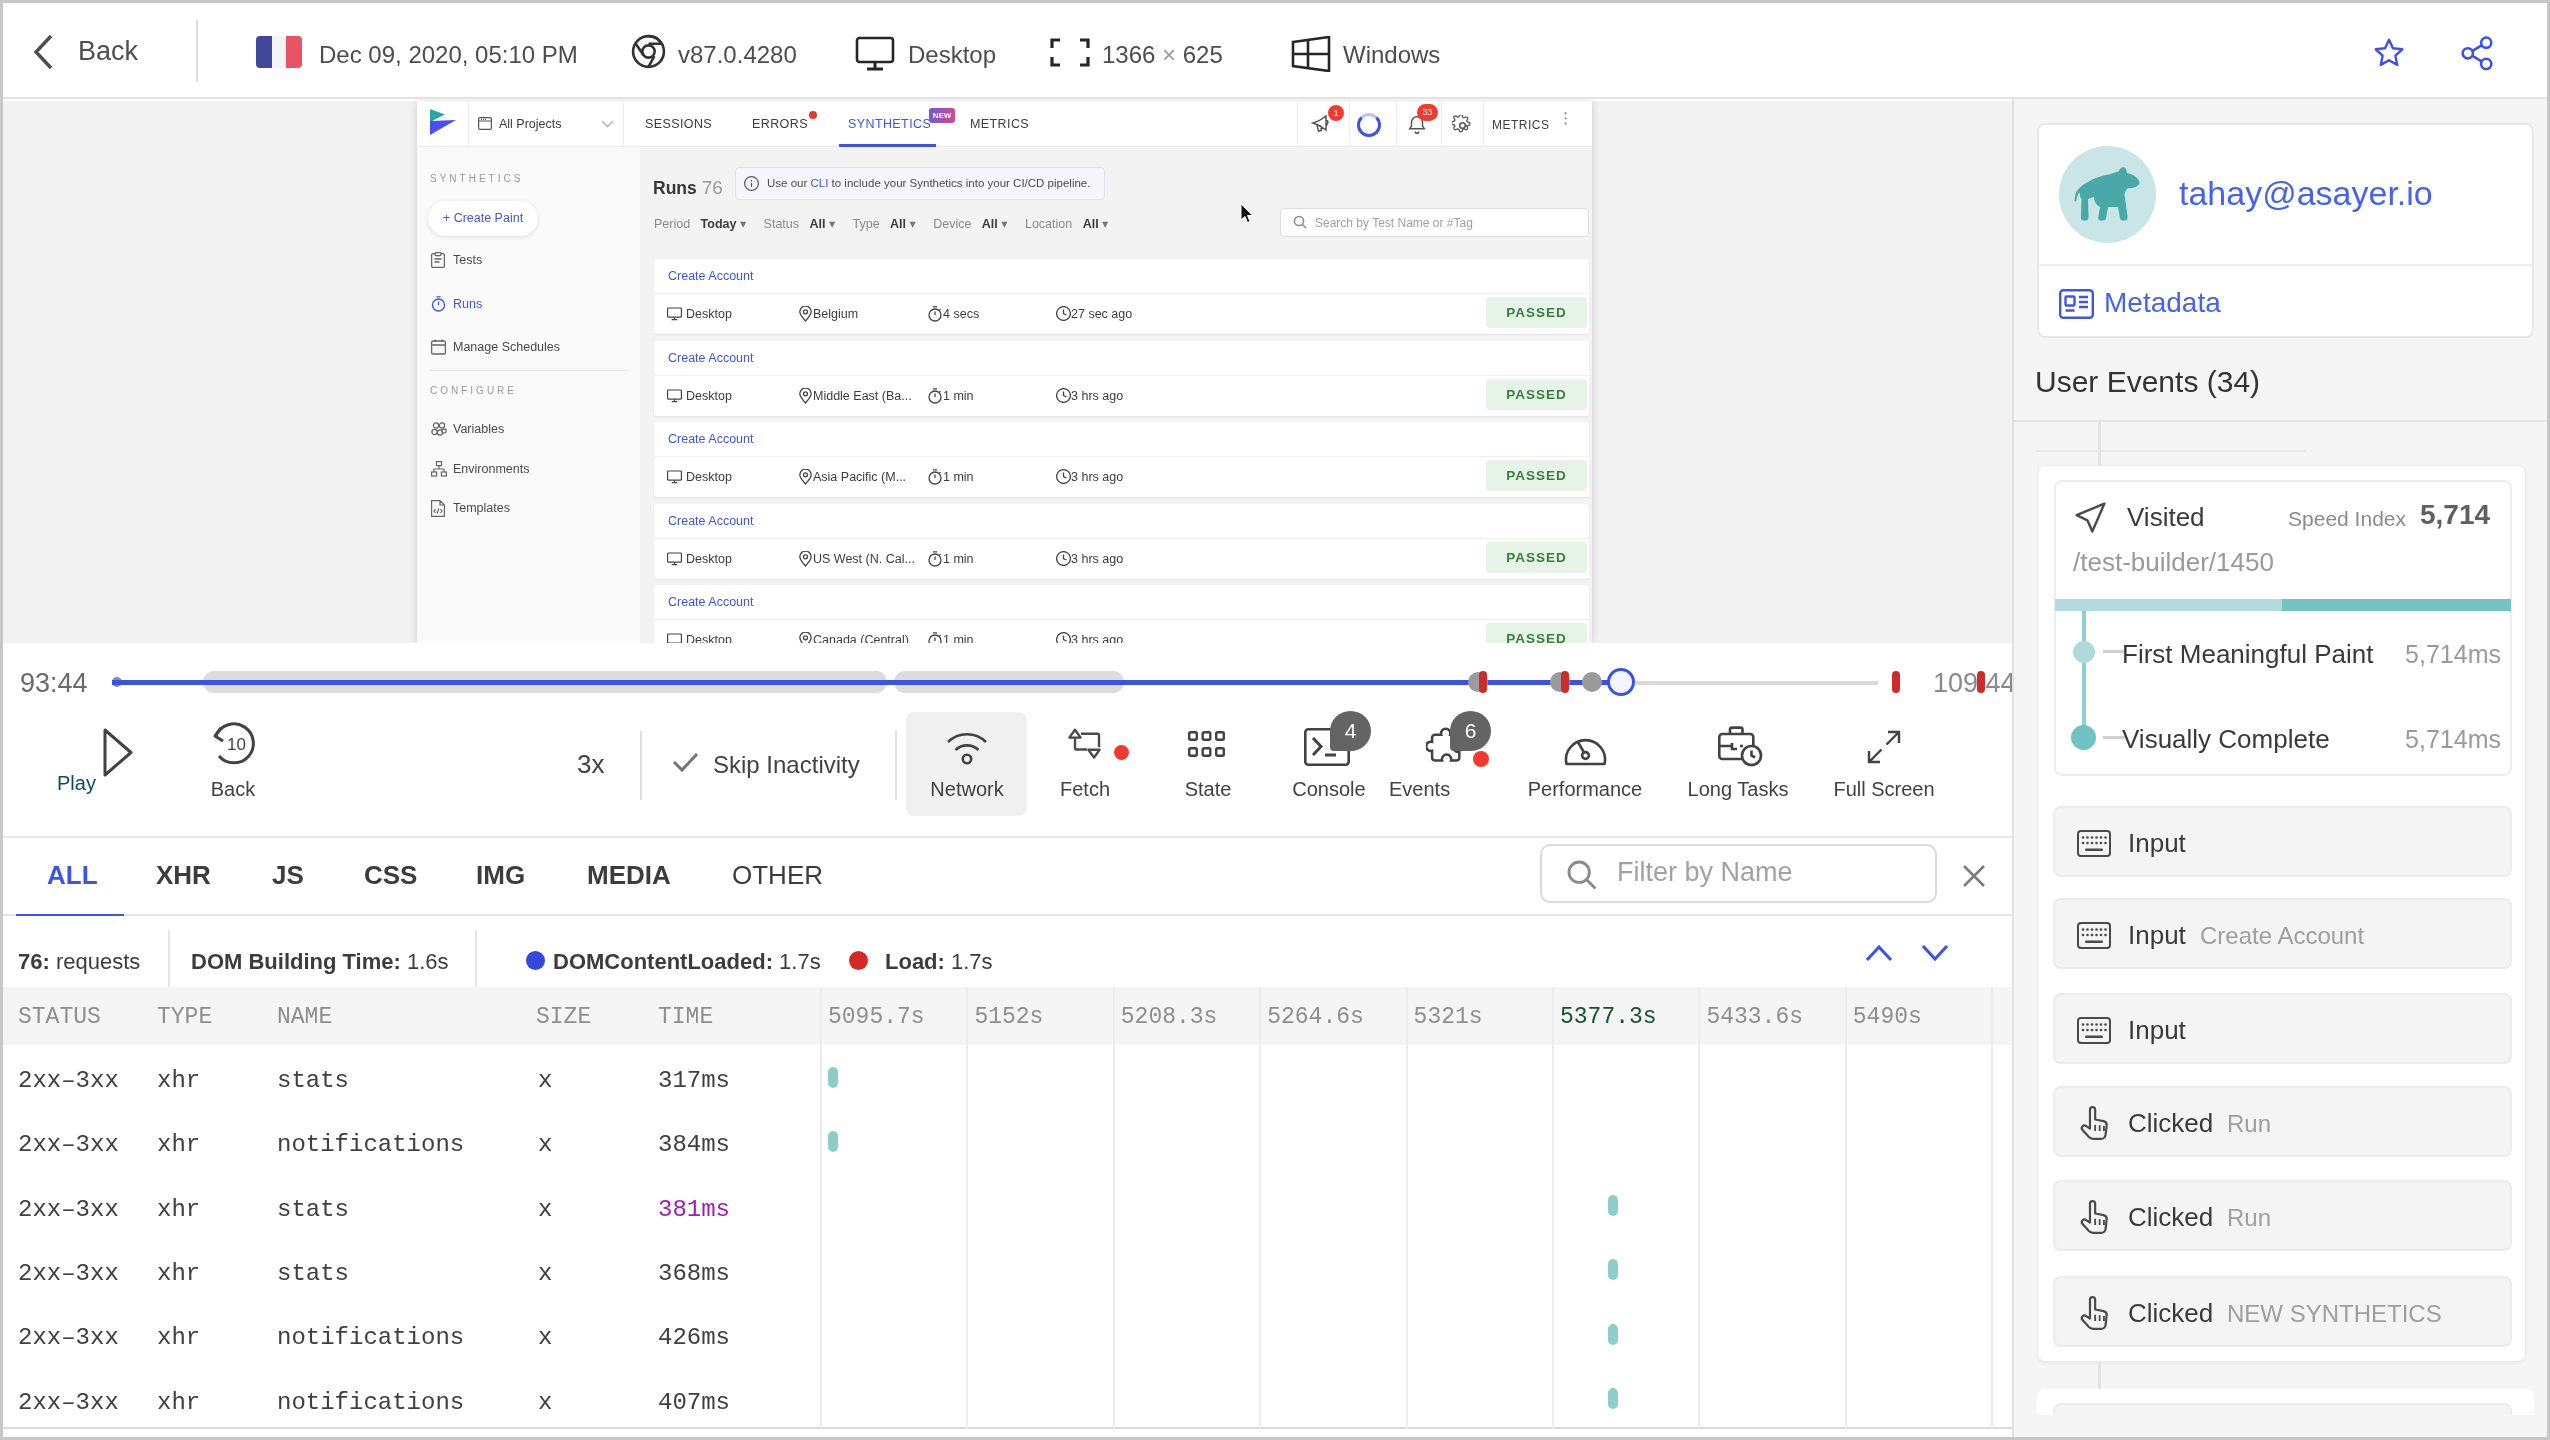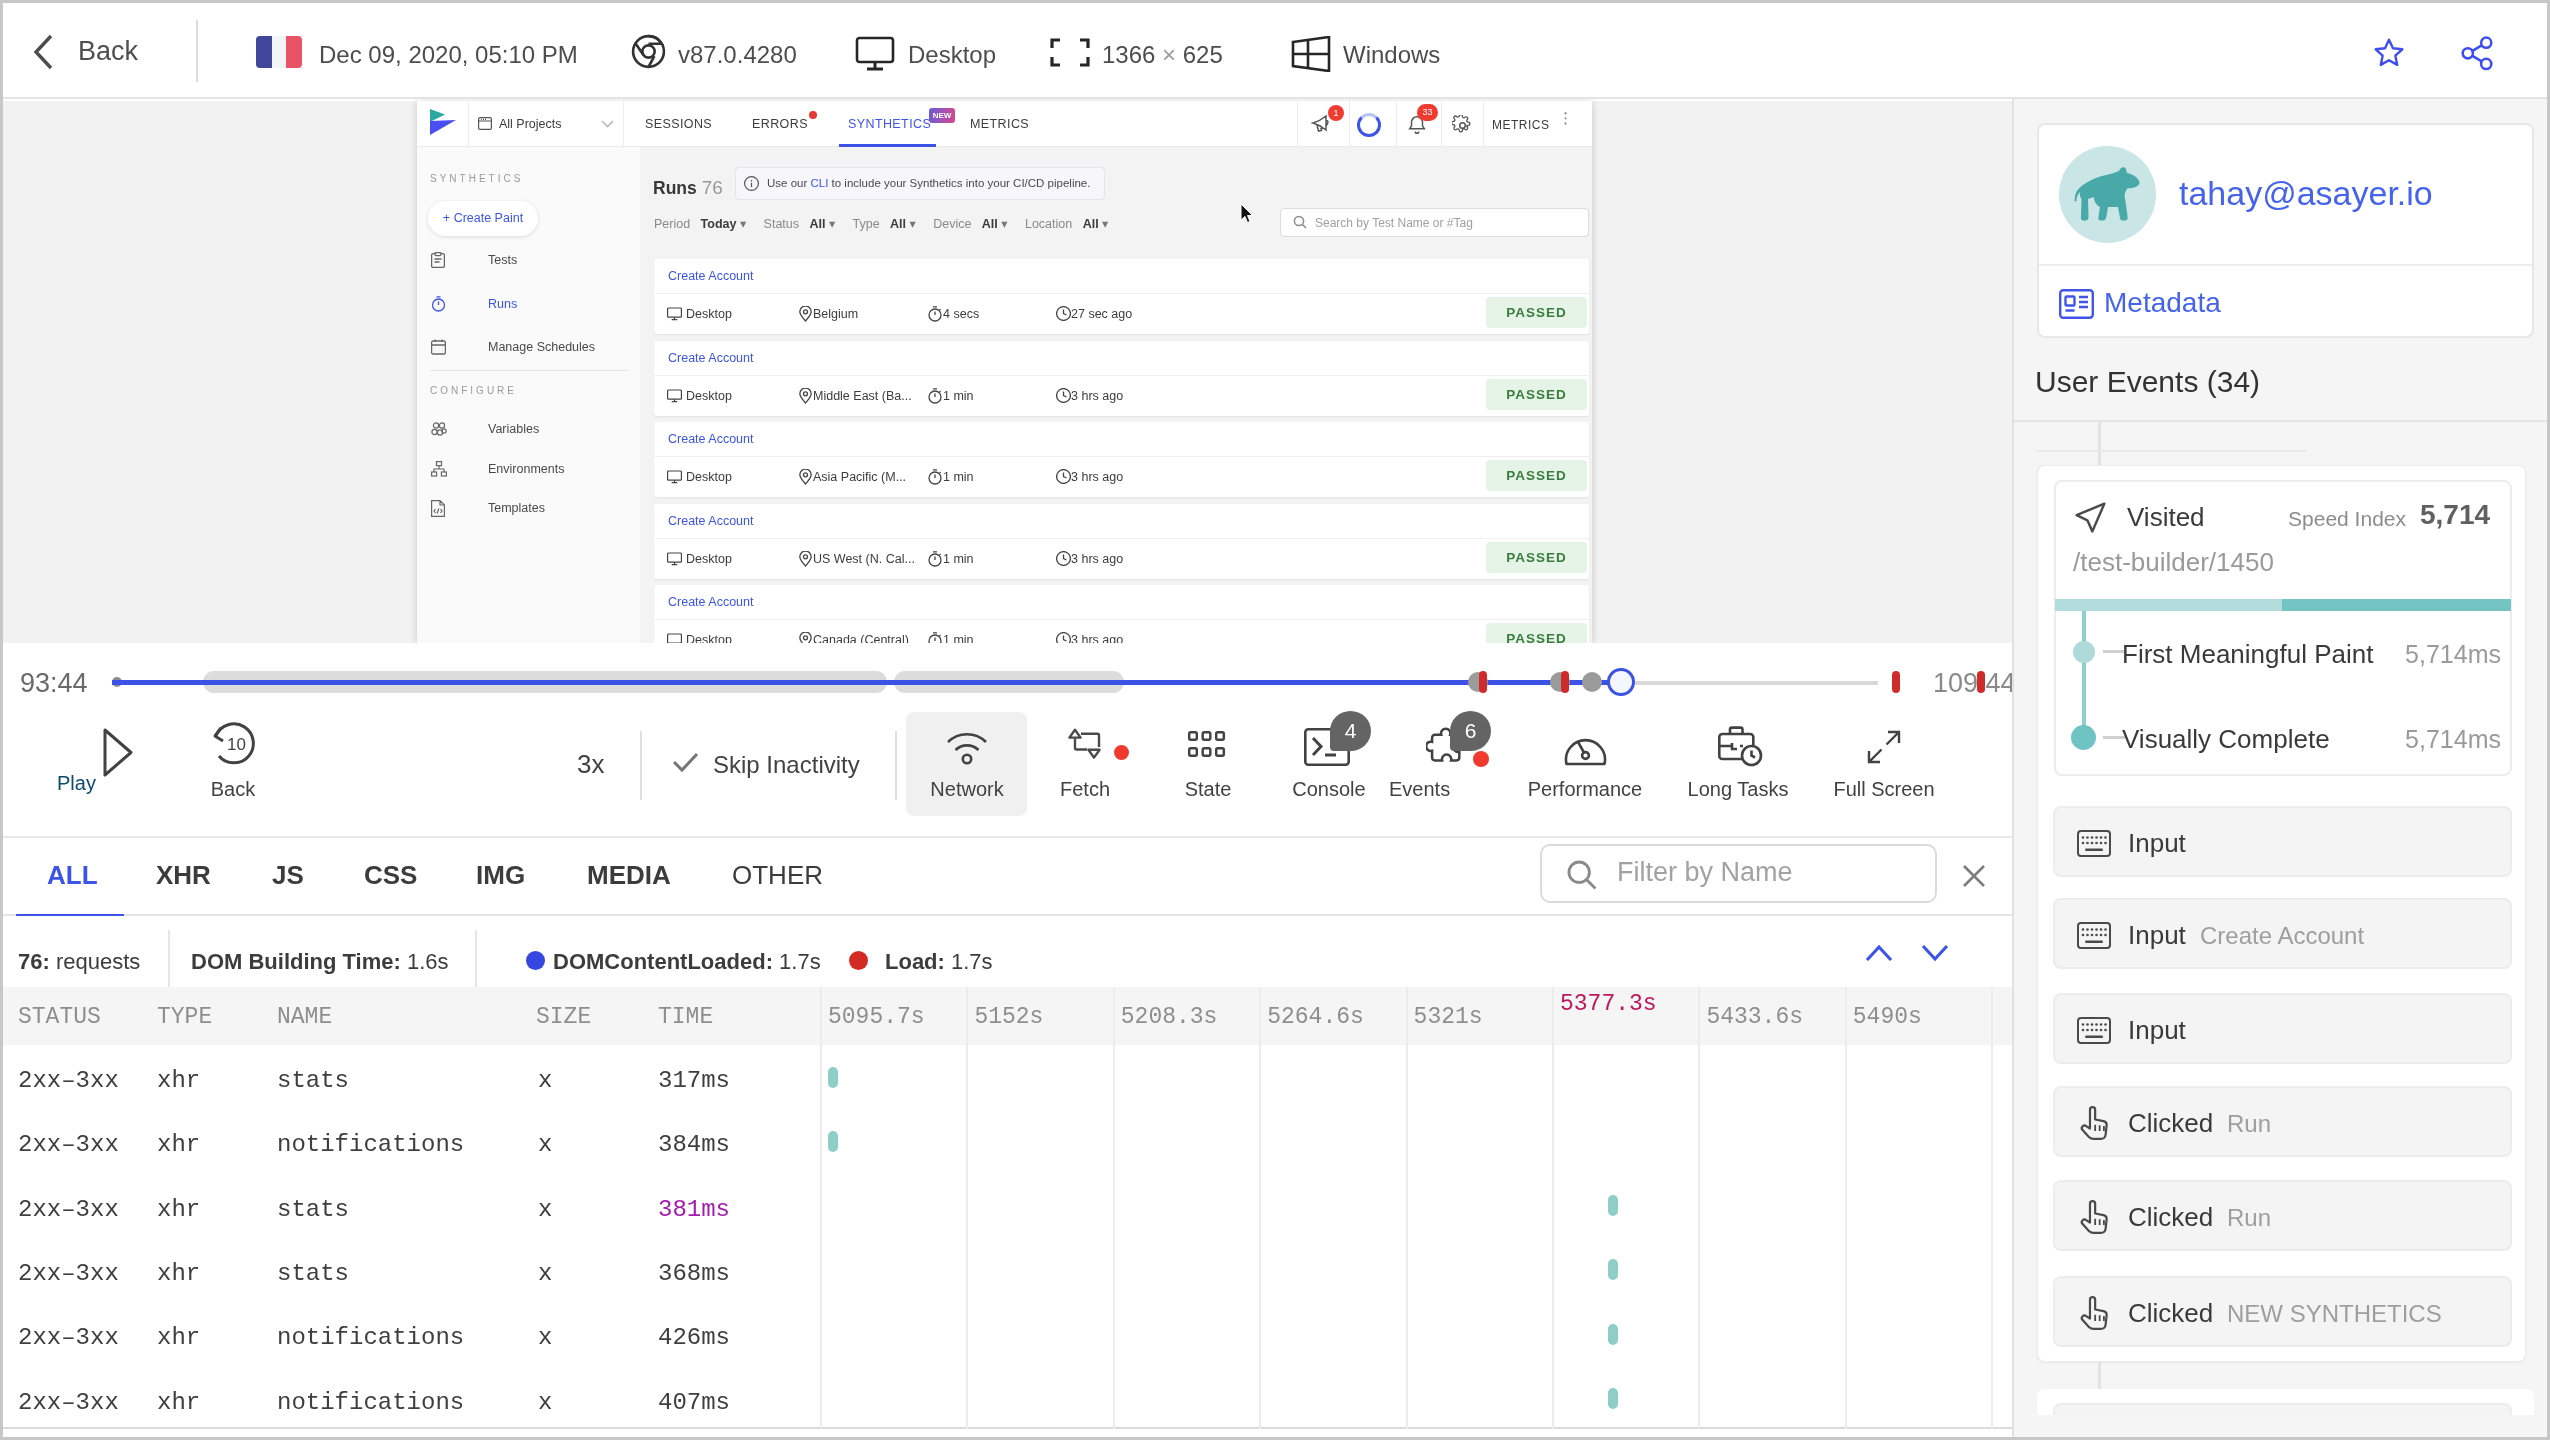--- a/index.html
+++ b/index.html
@@ -17,21 +17,21 @@
   #player { left:3px; top:643px; width:2372px; height:195px; background:#fff; border-bottom:2px solid #e8e8e8; }
   #tabsrow { left:3px; top:838px; width:2009px; height:78px; background:#fff; border-bottom:2px solid #e4e4e4; }
   #summary { left:3px; top:916px; width:2009px; height:71px; background:#fff; }
   #nettable { left:3px; top:987px; width:2009px; height:450px; background:#fff; font-family:"Liberation Mono", monospace; }
   
   #miniapp .nav { position:absolute; left:0; top:0; width:1175px; height:46px; background:#fff; border-bottom:1px solid #eaeaea; }
   #miniapp .navtxt { position:absolute; font-size:12.5px; font-weight:normal; color:#3c3c3c; letter-spacing:.4px; top:16px; }
   #miniapp .vdiv { position:absolute; top:0; width:1px; height:45px; background:#ececec; }
   #miniapp .side { position:absolute; left:0; top:46px; width:223px; height:496px; background:#fafafa; }
   #miniapp .content { position:absolute; left:223px; top:46px; width:952px; height:496px; background:#f3f3f4; }
-  #miniapp .sitem { position:absolute; font-size:12.5px; color:#4a4a4a;margin-left:35px; }
+  #miniapp .sitem { position:absolute; font-size:12.5px; color:#4a4a4a; }
   #miniapp .shead { position:absolute; font-size:10px; color:#9a9a9a; letter-spacing:3px; }
   #miniapp .card { position:absolute; left:237px; width:935px; height:75px; background:#fff; border-radius:3px; box-shadow:0 1px 2px rgba(0,0,0,.07); }
   #miniapp .card .link { position:absolute; left:14px; top:10px; font-size:12.5px; color:#3d54e9; }
   #miniapp .card .cdiv { position:absolute; left:0; top:34px; width:100%; height:1px; background:#efefef; }
   #miniapp .card .dtxt { position:absolute; top:48px; font-size:12.5px; color:#3c3c3c; }
   #miniapp .badge { position:absolute; left:832px; top:38px; width:101px; height:31px; background:#e6f3e7; border-radius:4px; color:#3a7d3e; font-size:13.5px; font-weight:bold; letter-spacing:1px; text-align:center; line-height:31px; }
   
   #sidebar { left:2012px; top:99px; width:538px; height:1341px; background:#f5f5f5; }
   #sidebar .eitem { position:absolute; left:41px; width:459px; height:71px; background:#f4f4f4; border:2px solid #ececec; border-radius:8px; }
   #sidebar .eitem .t1 { position:absolute; left:73px; top:20px; font-size:26px; color:#3a3a3a; }
@@ -453,21 +453,21 @@
     <div class="abs" style="left:825.0px;top:17px;font-size:23px;color:#8e8e8e">5095.7s</div>
     <div class="abs" style="left:963.4px;top:0;width:2px;height:442px;background:#ececec"></div>
     <div class="abs" style="left:971.4px;top:17px;font-size:23px;color:#8e8e8e">5152s</div>
     <div class="abs" style="left:1109.8px;top:0;width:2px;height:442px;background:#ececec"></div>
     <div class="abs" style="left:1117.8px;top:17px;font-size:23px;color:#8e8e8e">5208.3s</div>
     <div class="abs" style="left:1256.2px;top:0;width:2px;height:442px;background:#ececec"></div>
     <div class="abs" style="left:1264.2px;top:17px;font-size:23px;color:#8e8e8e">5264.6s</div>
     <div class="abs" style="left:1402.6px;top:0;width:2px;height:442px;background:#ececec"></div>
     <div class="abs" style="left:1410.6px;top:17px;font-size:23px;color:#8e8e8e">5321s</div>
     <div class="abs" style="left:1549.0px;top:0;width:2px;height:442px;background:#ececec"></div>
-    <div class="abs" style="left:1557.0px;top:4px;font-size:23px;color:#be185d">5377.3s</div>
+    <div class="abs" style="left:1557.0px;top:17px;font-size:23px;color:#14532d">5377.3s</div>
     <div class="abs" style="left:1695.4px;top:0;width:2px;height:442px;background:#ececec"></div>
     <div class="abs" style="left:1703.4px;top:17px;font-size:23px;color:#8e8e8e">5433.6s</div>
     <div class="abs" style="left:1841.8px;top:0;width:2px;height:442px;background:#ececec"></div>
     <div class="abs" style="left:1849.8px;top:17px;font-size:23px;color:#8e8e8e">5490s</div>
     <div class="abs" style="left:1988.2px;top:0;width:2px;height:442px;background:#ececec"></div>
     <div class="abs" style="left:15px;top:17px;font-size:23px;color:#8e8e8e">STATUS</div>
     <div class="abs" style="left:154px;top:17px;font-size:23px;color:#8e8e8e">TYPE</div>
     <div class="abs" style="left:274px;top:17px;font-size:23px;color:#8e8e8e">NAME</div>
     <div class="abs" style="left:533px;top:17px;font-size:23px;color:#8e8e8e">SIZE</div>
     <div class="abs" style="left:655px;top:17px;font-size:23px;color:#8e8e8e">TIME</div>

